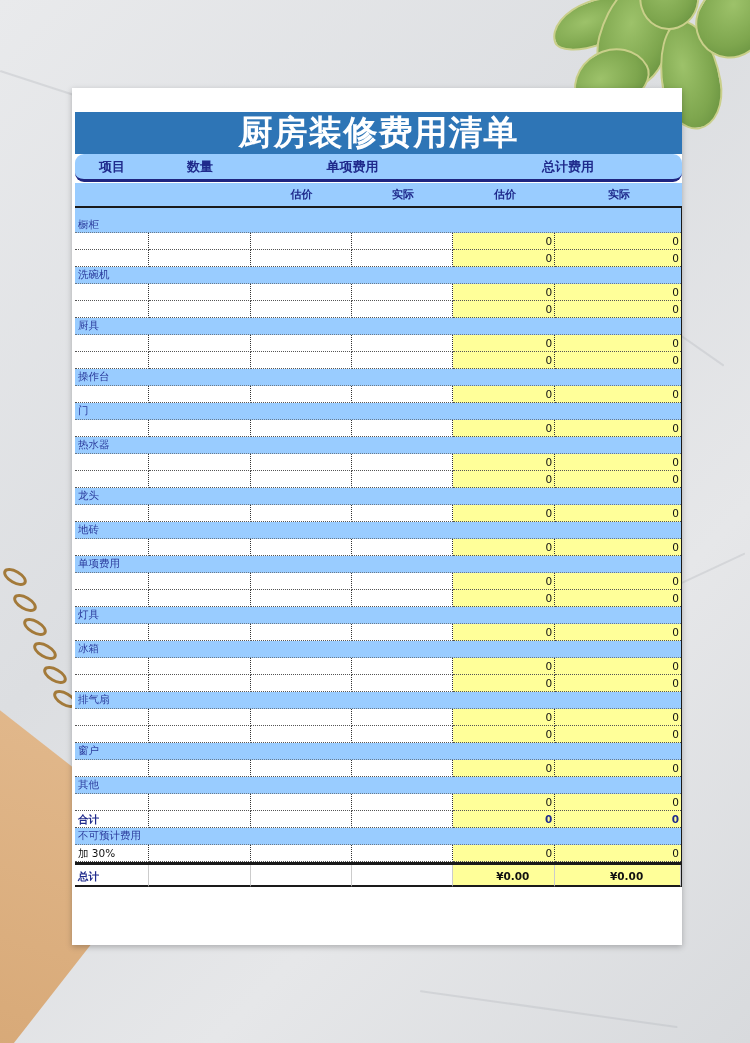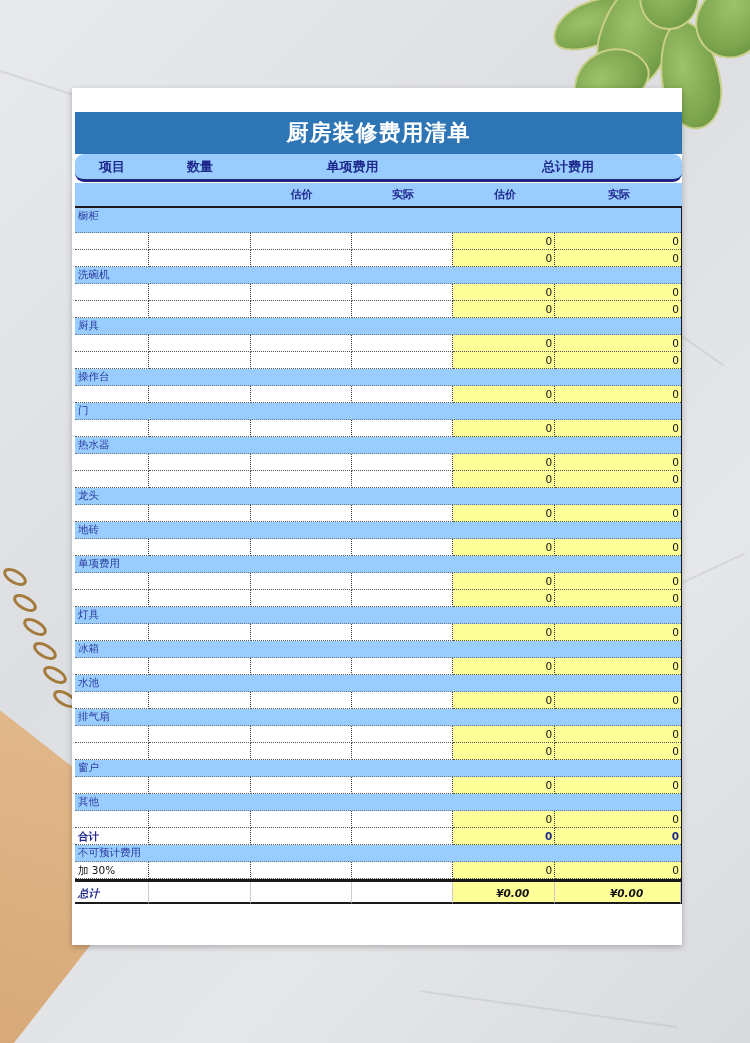--- a/index.html
+++ b/index.html
@@ -22,39 +22,39 @@
   .plant { position: absolute; right: -20px; top: -40px; width: 260px; height: 220px; }
   .leaf { position: absolute; background: radial-gradient(ellipse at 40% 40%, #9dc26a 0%, #7ea64e 60%, #5f8a3a 100%);
           border-radius: 50% 50% 50% 50% / 60% 60% 40% 40%; border: 2px solid #c9cf8a; }
   
   .sheet {
     position: absolute; left: 72px; top: 88px; width: 610px; height: 857px;
     background: #ffffff; box-shadow: 0 2px 6px rgba(0,0,0,0.25);
   }
   .title-band {
     position: absolute; left: 3px; top: 24px; width: 607px; height: 42px;
-    background: #2e75b6; color: #ffffff; font-weight: bold; font-size: 22px;
+    background: #2e75b6; color: #ffffff; font-weight: bold; font-size: 34px;
     display: flex; align-items: center; justify-content: center; letter-spacing: 1px;
   }
   .hdr { position: absolute; left: 3px; width: 607px; background: #99ccff; color: #1f2a8c; font-weight: bold; font-size: 13px; }
   .hdr1 { top: 66px; height: 28px; border-bottom: 3px solid #1f2580; border-radius: 9px; }
   .hdr2 { top: 95px; height: 25px; border-bottom: 2px solid #1a1a1a; font-size: 11px; }
   .hdr span { position: absolute; top: 0; height: 100%; display: flex; align-items: center; justify-content: center; }
   .grid { position: absolute; left: 3px; top: 120px; width: 607px; border-right: 1.5px solid #1a1a1a; }
   .row { position: relative; display: flex; width: 100%; }
   .sec { background: #99ccff; height: 17px; color: #2a3a9c; font-size: 10.5px; padding-left: 3px; line-height: 15px;
          border-bottom: 1px dotted #6b7a8a; }
-  .sec.first { height: 25px; }
+  .sec.first { height: 25px; align-items: flex-end; }
   .cell { height: 17px; border-right: 1px dotted #333; border-bottom: 1px dotted #555; font-size: 10.5px; line-height: 16px; text-align: right; padding-right: 2px; color: #111; }
   .cell.y { background: #ffff99; }
   .cell.lbl { text-align: left; padding-left: 3px; color: #2a3a9c; }
   .cell.bold { font-weight: bold; color: #1f2a8c; }
   .c1 { width: 74px; } .c2 { width: 102px; } .c3 { width: 101px; } .c4 { width: 102px; } .c5 { width: 102px; } .c6 { width: 126px; border-right: none; }
   .total-row .cell { height: 22px; line-height: 22px; border-bottom: 2px solid #1a1a1a; font-weight: bold; }
-  .thick { border-top: 3px solid #1a1a1a; font-style: italic; }
+  .thick { border-top: 3px solid #1a1a1a; }
 </style>
 </head>
 <body>
 
 <div class="vein" style="left:0;top:70px;width:260px;transform:rotate(18deg);"></div>
 <div class="vein" style="left:560px;top:250px;width:200px;transform:rotate(35deg);"></div>
 <div class="vein" style="left:600px;top:620px;width:160px;transform:rotate(-25deg);"></div>
 <div class="vein" style="left:420px;top:990px;width:260px;transform:rotate(8deg);"></div>
 
 <div class="notebook"></div>
@@ -247,23 +247,20 @@
         <span>冰箱</span>
       </div>
       <div class="row">
         <div class="cell c1"></div>
         <div class="cell c2"></div>
         <div class="cell c3"></div>
         <div class="cell c4"></div>
         <div class="cell c5 y">0</div>
         <div class="cell c6 y">0</div>
       </div>
-      <div class="row sec">
-        <span>水池</span>
-      </div>
       <div class="row">
         <div class="cell c1"></div>
         <div class="cell c2"></div>
         <div class="cell c3"></div>
         <div class="cell c4"></div>
         <div class="cell c5 y">0</div>
         <div class="cell c6 y">0</div>
       </div>
       <div class="row sec">
         <span>排气扇</span>

